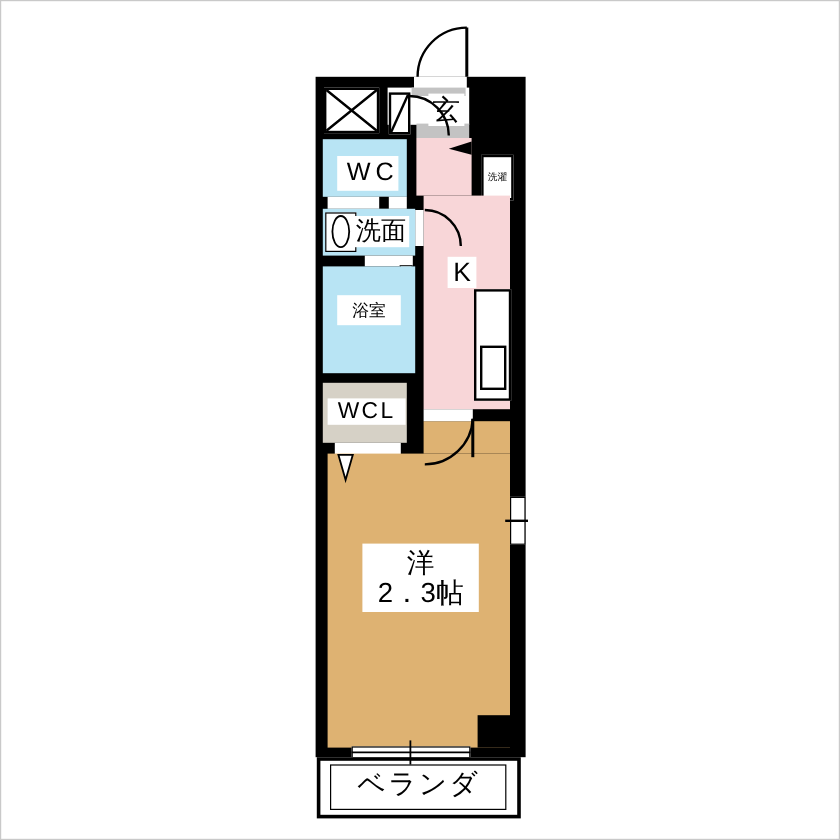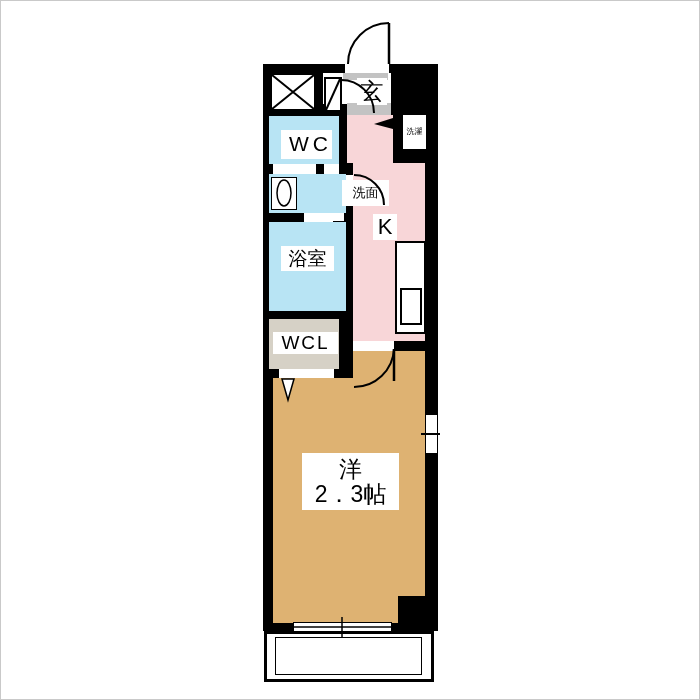--- a/index.html
+++ b/index.html
@@ -36,50 +36,50 @@
   <div class="abs white" style="left:344px;top:63px;width:44px;height:10px;"></div>
 
   <div class="abs white" style="left:322px;top:72px;width:68px;height:31px;"></div>
   <div class="abs step" style="left:342px;top:72px;width:45px;height:7px;"></div>
   <div class="abs step" style="left:346px;top:102px;width:44px;height:12px;"></div>
 
   <div class="abs boxed2" style="left:269px;top:72px;width:46px;height:38px;border-width:2.5px;"></div>
 
   <div class="abs boxed2" style="left:323px;top:76px;width:18px;height:35px;"></div>
 
-  <div class="abs boxed2 label" style="left:400px;top:112px;width:27px;height:38px;font-size:8px;text-align:right;">
+  <div class="abs boxed2 label" style="left:400px;top:128px;width:27px;height:38px;font-size:8px;text-align:right;">
       <span>洗濯</span>
     </div>
 
   <div class="abs room-pink" style="left:346px;top:114px;width:46px;height:48px;"></div>
   <div class="abs room-pink" style="left:352px;top:162px;width:72px;height:178px;"></div>
 
   <div class="abs boxed2" style="left:394px;top:240px;width:31px;height:93px;"></div>
   <div class="abs boxed2" style="left:399px;top:287px;width:22px;height:37px;"></div>
 
   <div class="abs white" style="left:345px;top:174px;width:7px;height:30px;"></div>
 
   <div class="abs room-blue" style="left:268px;top:115px;width:70px;height:48px;"></div>
   <div class="abs label" style="left:280px;top:129px;width:51px;height:29px;font-size:21px;letter-spacing:4px;justify-content:flex-end;">
       <span>WC</span>
     </div>
   <div class="abs white" style="left:272px;top:163px;width:66px;height:10px;"></div>
   <div class="abs wall" style="left:315px;top:163px;width:8px;height:10px;"></div>
 
   <div class="abs room-blue" style="left:268px;top:173px;width:77px;height:39px;"></div>
   <div class="abs boxed15" style="left:270px;top:176px;width:26px;height:33px;"></div>
-  <div class="abs label" style="left:293px;top:179px;width:47px;height:26px;font-size:13px;margin-left:48px;">
+  <div class="abs label" style="left:293px;top:179px;width:47px;height:26px;font-size:21px;">
       <span>洗面</span>
     </div>
 
   <div class="abs white" style="left:303px;top:212px;width:40px;height:9px;"></div>
   <div class="abs boxed15" style="left:332px;top:220px;width:11px;height:15px;"></div>
 
   <div class="abs room-blue" style="left:268px;top:221px;width:77px;height:89px;"></div>
-  <div class="abs label" style="left:280px;top:245px;width:53px;height:25px;font-size:19px;">
+  <div class="abs label" style="left:280px;top:245px;width:53px;height:25px;font-size:14px;">
       <span>浴室</span>
     </div>
 
   <div class="abs room-gray" style="left:268px;top:318px;width:70px;height:50px;"></div>
   <div class="abs label" style="left:272px;top:331px;width:65px;height:22px;font-size:19px;letter-spacing:2px;">
       <span>WCL</span>
     </div>
   <div class="abs white" style="left:278px;top:368px;width:55px;height:10px;"></div>
 
   <div class="abs room-tan" style="left:272px;top:377px;width:152px;height:245px;"></div>
@@ -91,20 +91,23 @@
   </div>
 
   <div class="abs wall" style="left:397px;top:595px;width:27px;height:27px;"></div>
 
   <div class="abs boxed15" style="left:424px;top:413px;width:13px;height:40px;"></div>
 
   <div class="abs boxed15" style="left:292px;top:621px;width:99px;height:10px;"></div>
 
   <div class="abs white" style="left:263px;top:630px;width:170px;height:51px;border:3px solid #000;"></div>
   <div class="abs" style="left:274px;top:636px;width:147px;height:38px;border:1.5px solid #000;"></div>
+  <div class="abs label clear" style="left:283px;top:638px;width:130px;height:28px;font-size:23px;letter-spacing:2px;">
+      <span>ベランダ</span>
+    </div>
 
   <div class="abs label" style="left:356px;top:77px;width:30px;height:27px;font-size:23px;">
       <span>玄</span>
     </div>
 
   <div class="abs label" style="left:372px;top:213px;width:24px;height:26px;font-size:22px;">
       <span>K</span>
     </div>
 
   <svg class="svg-overlay" width="700" height="700" viewBox="0 0 700 700">

